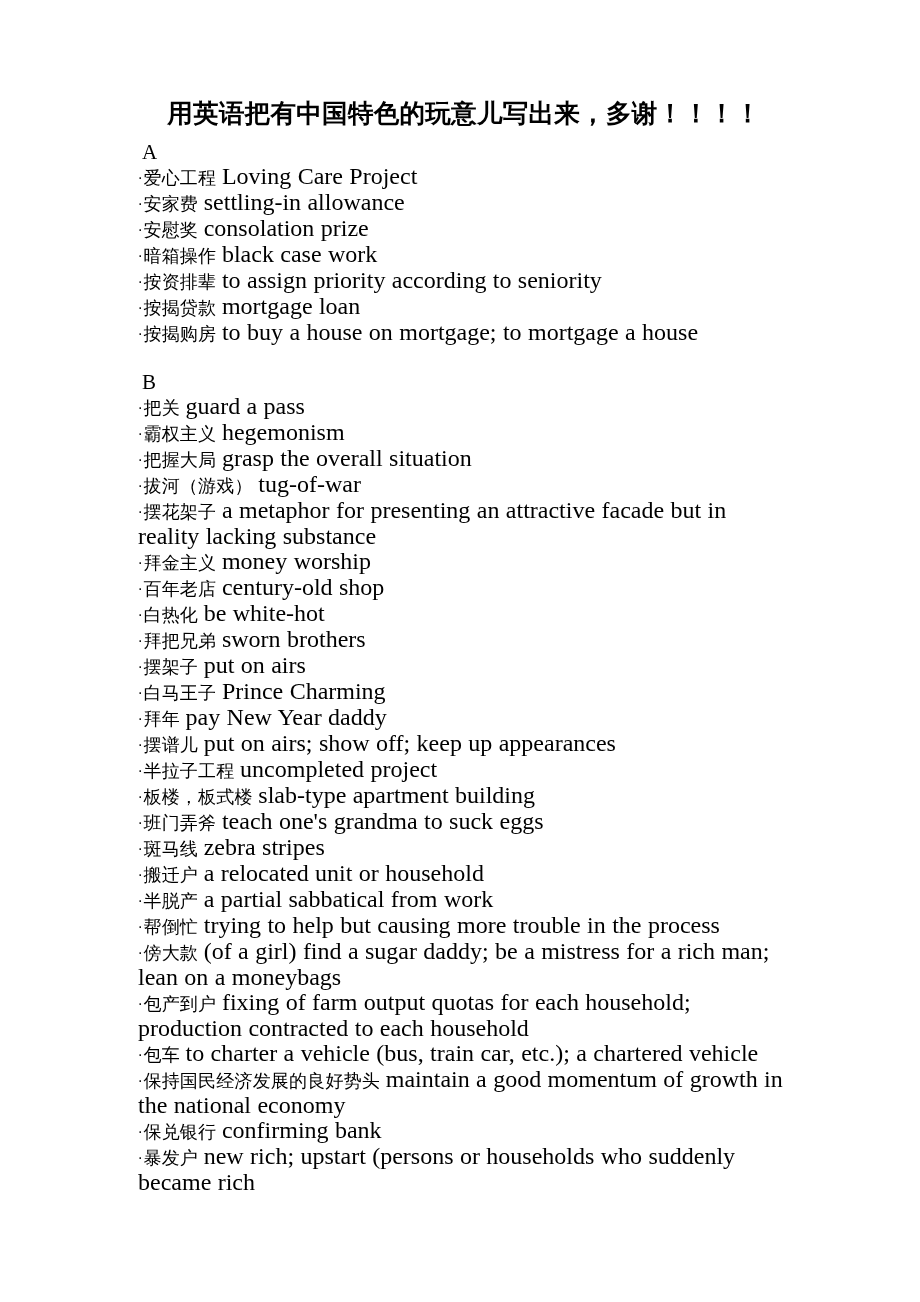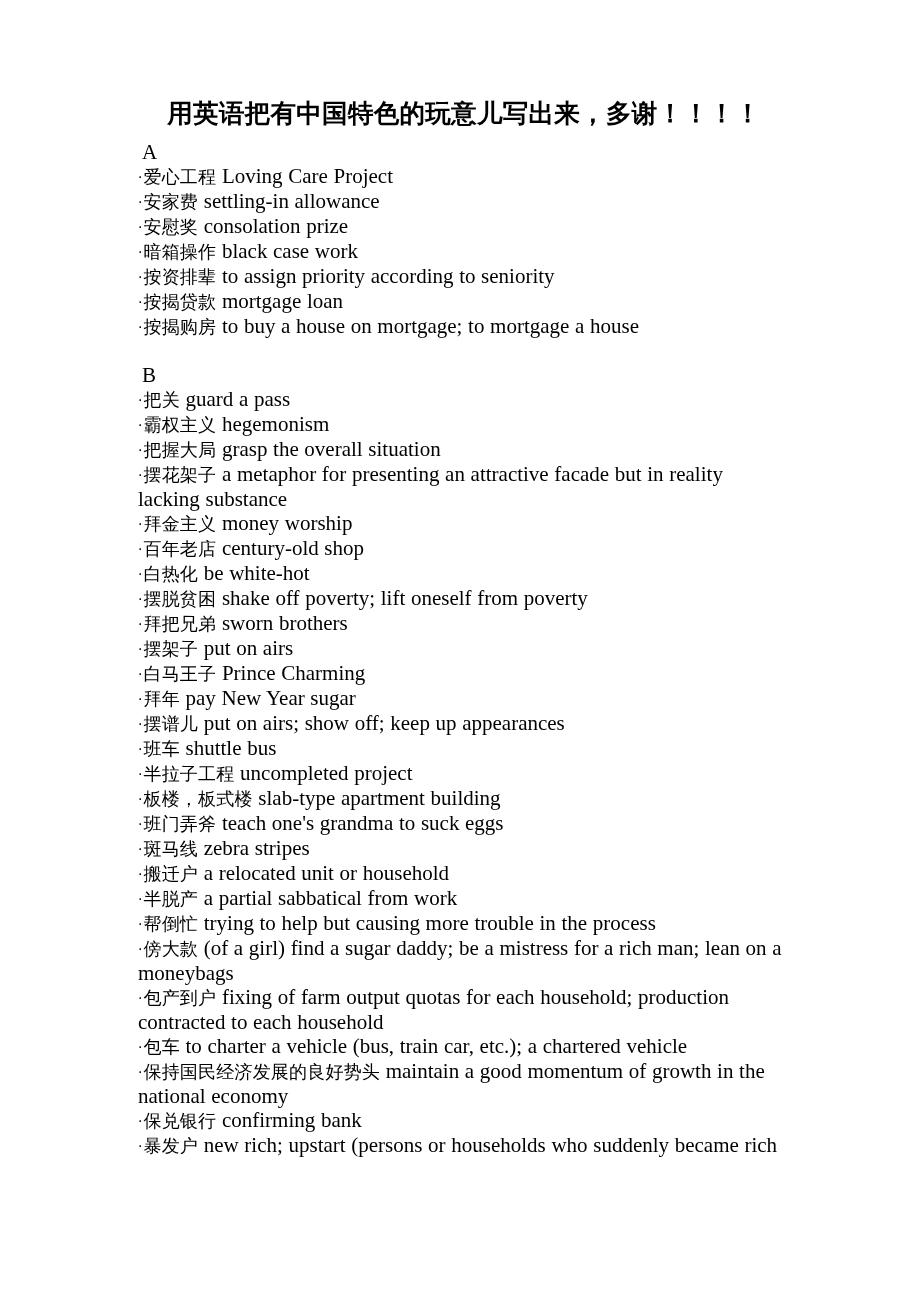--- a/index.html
+++ b/index.html
@@ -66,21 +66,21 @@
     vertical-align: 1px;
     padding-right: 1px;
   }
   .cn {
     font-family: "DejaVu Sans", "Liberation Sans", sans-serif;
     font-size: 18px;
     letter-spacing: 0.2px;
   }
   .en {
     font-family: "Liberation Serif", "DejaVu Serif", serif;
-    font-size: 21px;
+    font-size: 24px;
   }
 </style>
 </head>
 <body>
 
 <div class="page">
 
   <h1 class="doc-title">用英语把有中国特色的玩意儿写出来，多谢！！！！</h1>
 
   <div id="sections-root">
@@ -96,31 +96,30 @@
           <li class="entry"><span class="bullet">·</span><span class="cn">按揭购房</span> <span class="en">to buy a house on mortgage; to mortgage a house</span></li>
         </ul>
       </div>
       <div class="section-gap"></div>
       <div class="section">
         <div class="section-letter">B</div>
         <ul class="entry-list">
           <li class="entry"><span class="bullet">·</span><span class="cn">把关</span> <span class="en">guard a pass</span></li>
           <li class="entry"><span class="bullet">·</span><span class="cn">霸权主义</span> <span class="en">hegemonism</span></li>
           <li class="entry"><span class="bullet">·</span><span class="cn">把握大局</span> <span class="en">grasp the overall situation</span></li>
+          <li class="entry"><span class="bullet">·</span><span class="cn">拔河（游戏）</span> <span class="en">tug-of-war</span></li>
           <li class="entry"><span class="bullet">·</span><span class="cn">摆花架子</span> <span class="en">a metaphor for presenting an attractive facade but in reality lacking substance</span></li>
           <li class="entry"><span class="bullet">·</span><span class="cn">拜金主义</span> <span class="en">money worship</span></li>
           <li class="entry"><span class="bullet">·</span><span class="cn">百年老店</span> <span class="en">century-old shop</span></li>
           <li class="entry"><span class="bullet">·</span><span class="cn">白热化</span> <span class="en">be white-hot</span></li>
-          <li class="entry"><span class="bullet">·</span><span class="cn">摆脱贫困</span> <span class="en">shake off poverty; lift oneself from poverty</span></li>
           <li class="entry"><span class="bullet">·</span><span class="cn">拜把兄弟</span> <span class="en">sworn brothers</span></li>
           <li class="entry"><span class="bullet">·</span><span class="cn">摆架子</span> <span class="en">put on airs</span></li>
           <li class="entry"><span class="bullet">·</span><span class="cn">白马王子</span> <span class="en">Prince Charming</span></li>
-          <li class="entry"><span class="bullet">·</span><span class="cn">拜年</span> <span class="en">pay New Year sugar</span></li>
+          <li class="entry"><span class="bullet">·</span><span class="cn">拜年</span> <span class="en">pay New Year daddy</span></li>
           <li class="entry"><span class="bullet">·</span><span class="cn">摆谱儿</span> <span class="en">put on airs; show off; keep up appearances</span></li>
-          <li class="entry"><span class="bullet">·</span><span class="cn">班车</span> <span class="en">shuttle bus</span></li>
           <li class="entry"><span class="bullet">·</span><span class="cn">半拉子工程</span> <span class="en">uncompleted project</span></li>
           <li class="entry"><span class="bullet">·</span><span class="cn">板楼，板式楼</span> <span class="en">slab-type apartment building</span></li>
           <li class="entry"><span class="bullet">·</span><span class="cn">班门弄斧</span> <span class="en">teach one's grandma to suck eggs</span></li>
           <li class="entry"><span class="bullet">·</span><span class="cn">斑马线</span> <span class="en">zebra stripes</span></li>
           <li class="entry"><span class="bullet">·</span><span class="cn">搬迁户</span> <span class="en">a relocated unit or household</span></li>
           <li class="entry"><span class="bullet">·</span><span class="cn">半脱产</span> <span class="en">a partial sabbatical from work</span></li>
           <li class="entry"><span class="bullet">·</span><span class="cn">帮倒忙</span> <span class="en">trying to help but causing more trouble in the process</span></li>
           <li class="entry"><span class="bullet">·</span><span class="cn">傍大款</span> <span class="en">(of a girl) find a sugar daddy; be a mistress for a rich man; lean on a moneybags</span></li>
           <li class="entry"><span class="bullet">·</span><span class="cn">包产到户</span> <span class="en">fixing of farm output quotas for each household; production contracted to each household</span></li>
           <li class="entry"><span class="bullet">·</span><span class="cn">包车</span> <span class="en">to charter a vehicle (bus, train car, etc.); a chartered vehicle</span></li>

